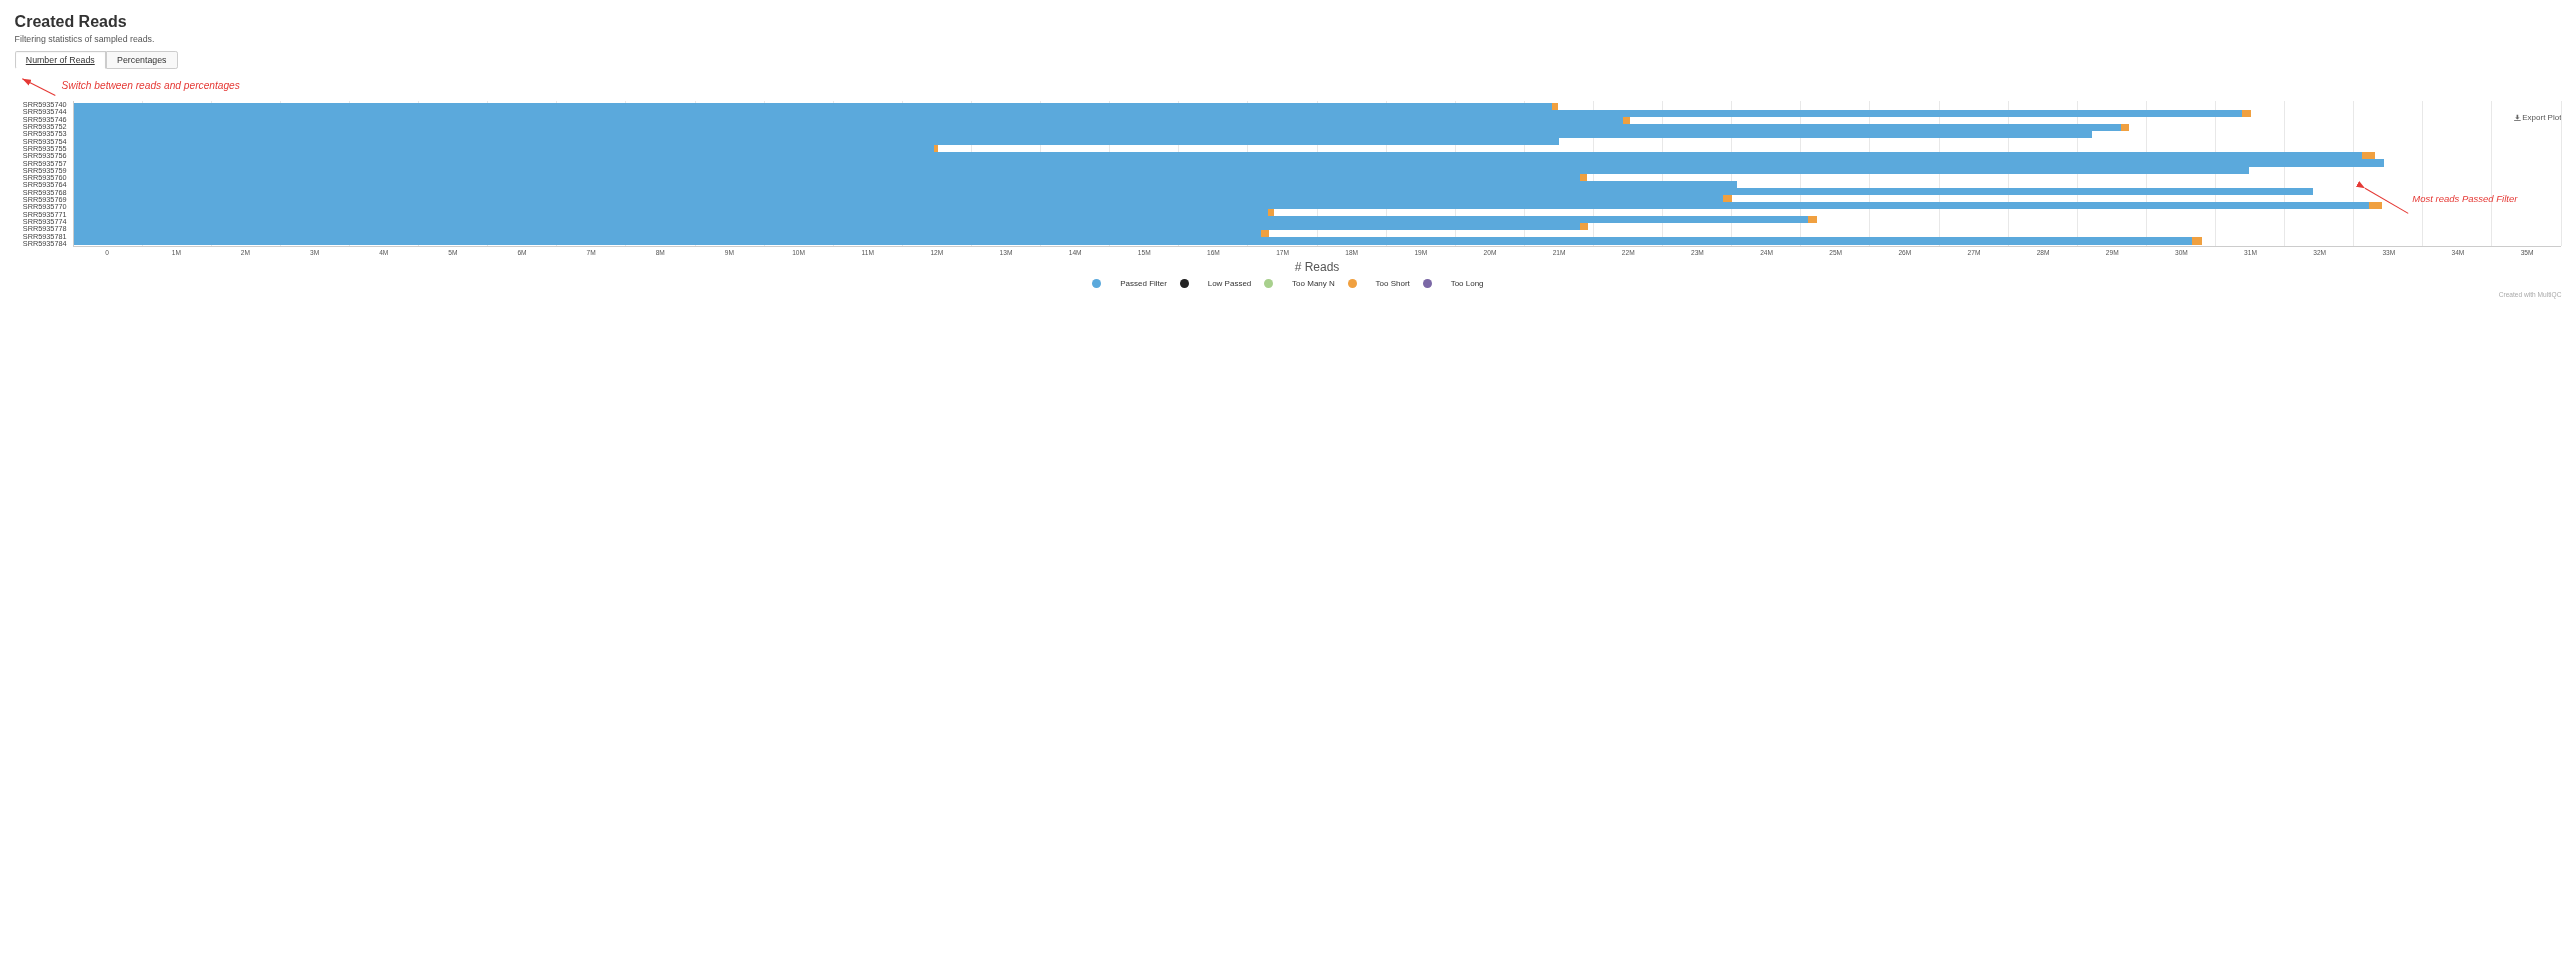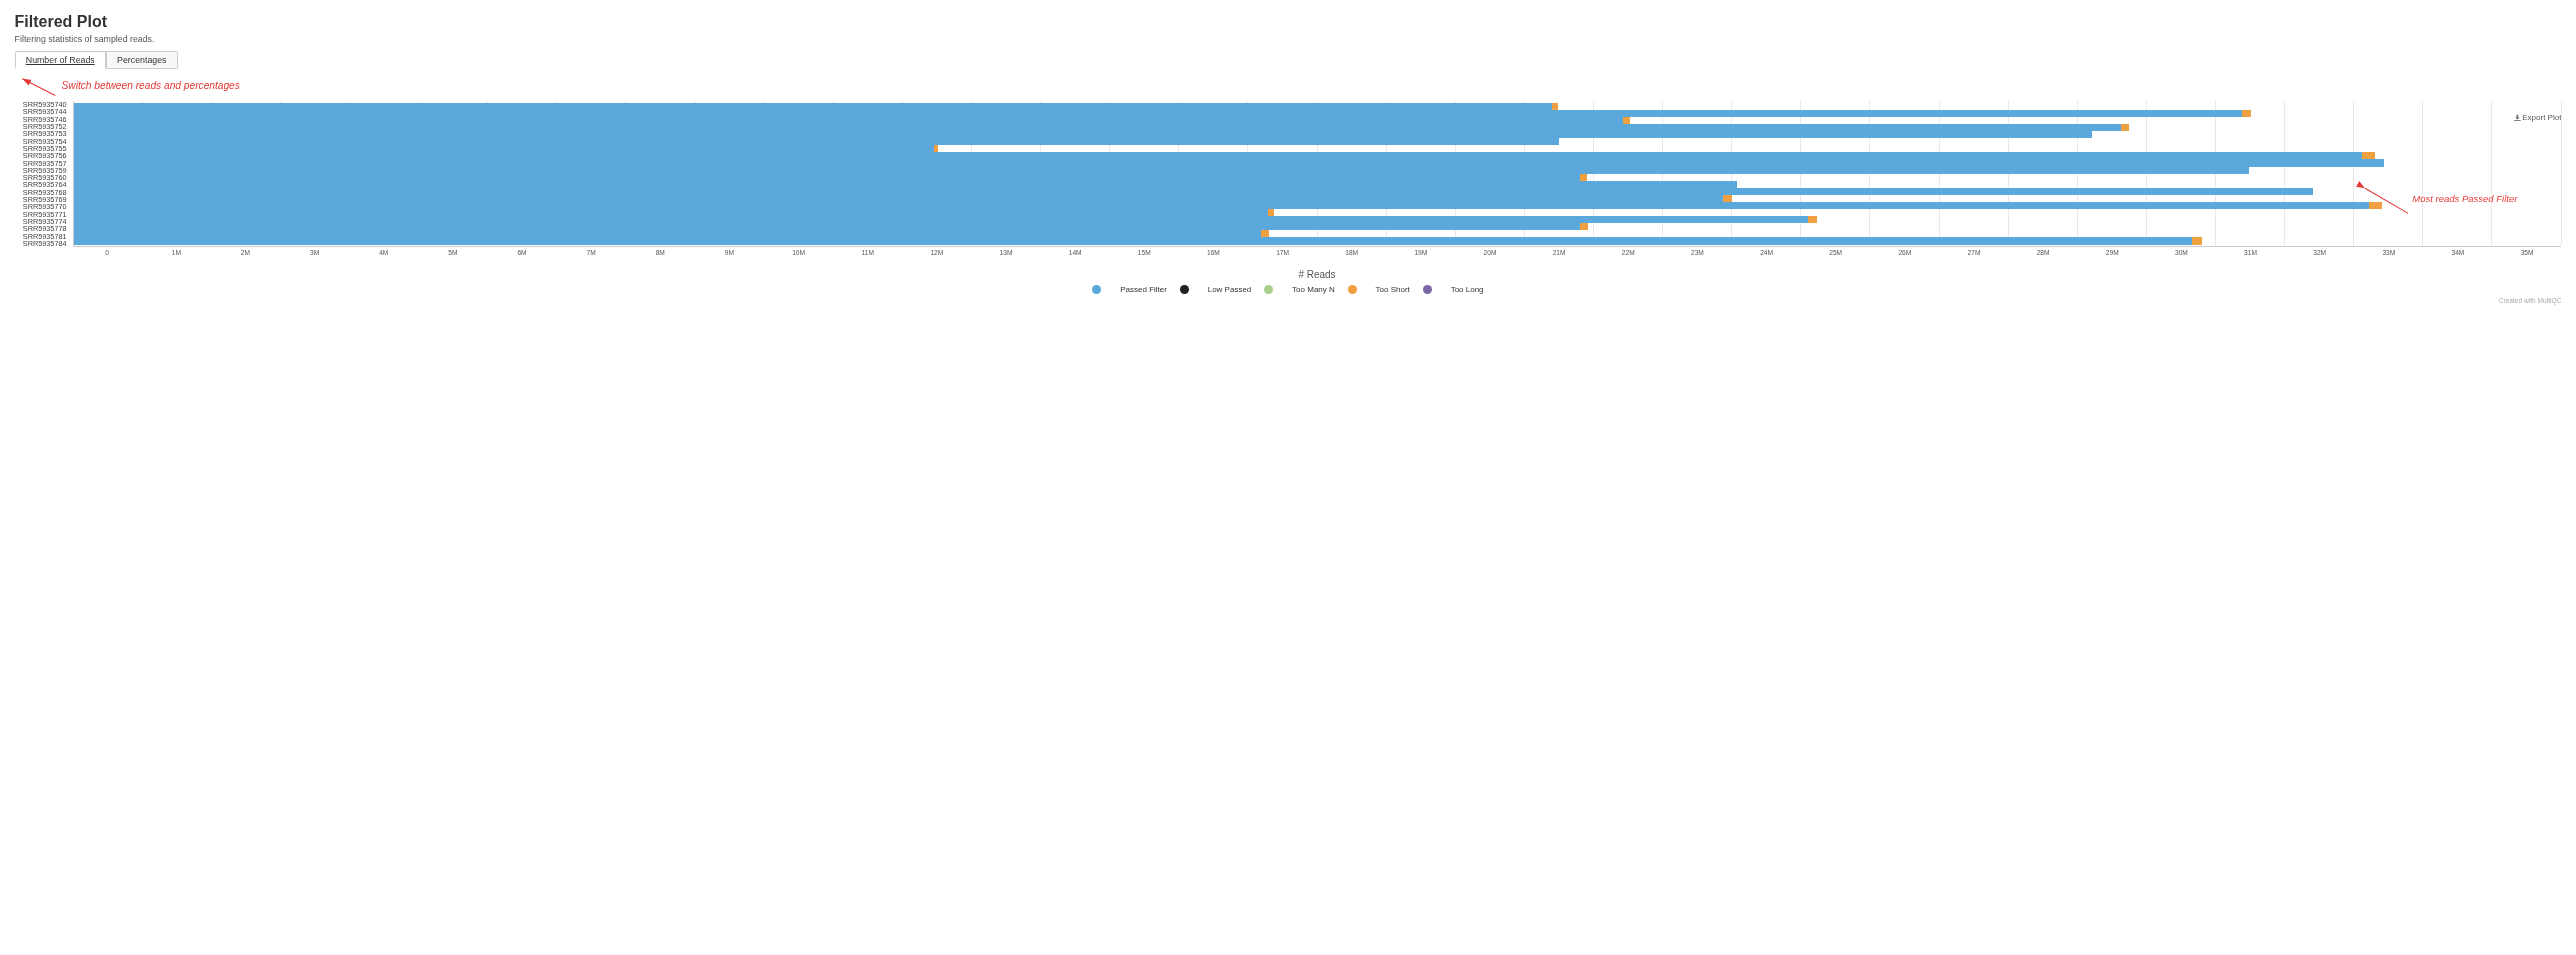--- a/index.html
+++ b/index.html
@@ -131,23 +131,23 @@
       padding-left: 0;
     }
     .x-label {
       flex: 1;
       font-size: 6.6px;
       color: #555;
       text-align: center;
     }
     .x-axis-title {
       text-align: center;
-      font-size: 10px;
+      font-size: 12px;
       color: #555;
-      margin-top: 13px;
+      margin-top: 4px;
       padding-left: 58px;
     }
 
     .legend {
       display: flex;
       flex-direction: row;
       justify-content: center;
       gap: 13px;
       margin-top: 5.8px;
       flex-wrap: wrap;
@@ -198,21 +198,21 @@
       color: #e53935;
       font-size: 9.5px;
       font-weight: 500;
       font-style: italic;
       white-space: nowrap;
     }
   </style>
 </head>
 <body>
 
-<h1>Filtered Plot</h1>
+<h1>Created Reads</h1>
 <p class="subtitle">Filtering statistics of sampled reads.</p>
 
 <div class="tab-row">
   <button class="tab-btn active">Number of Reads</button>
   <button class="tab-btn">Percentages</button>
 </div>
 
 <div class="annotation-switch">
   <div class="ann-line1">
 

